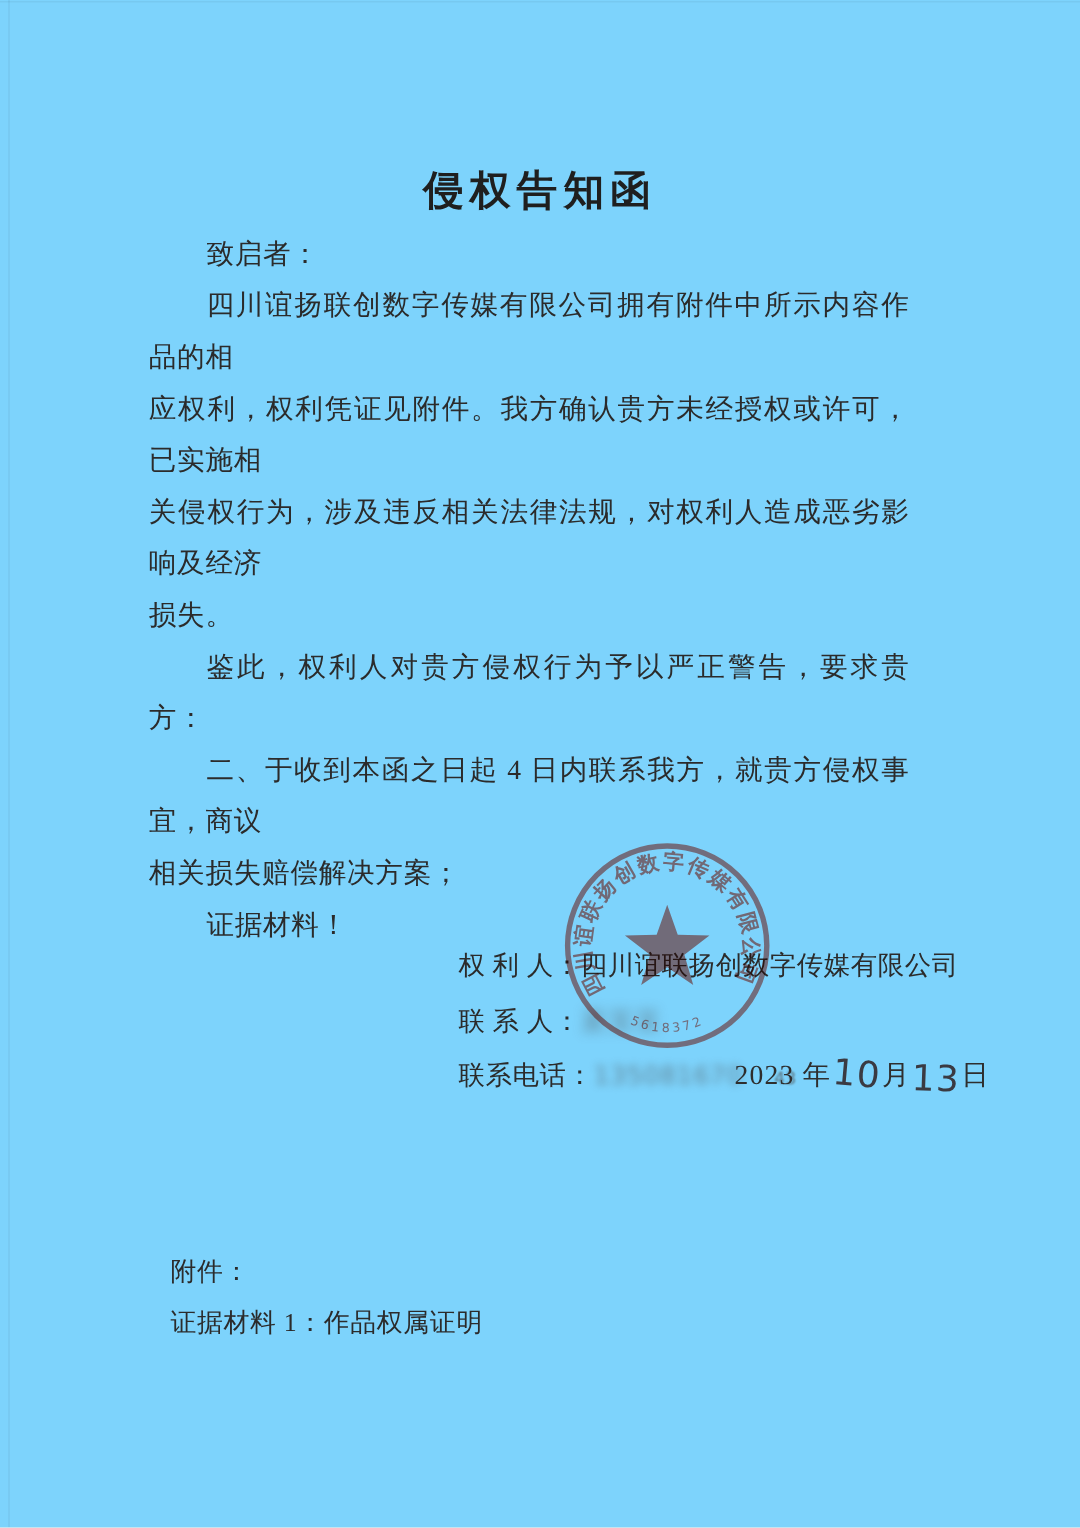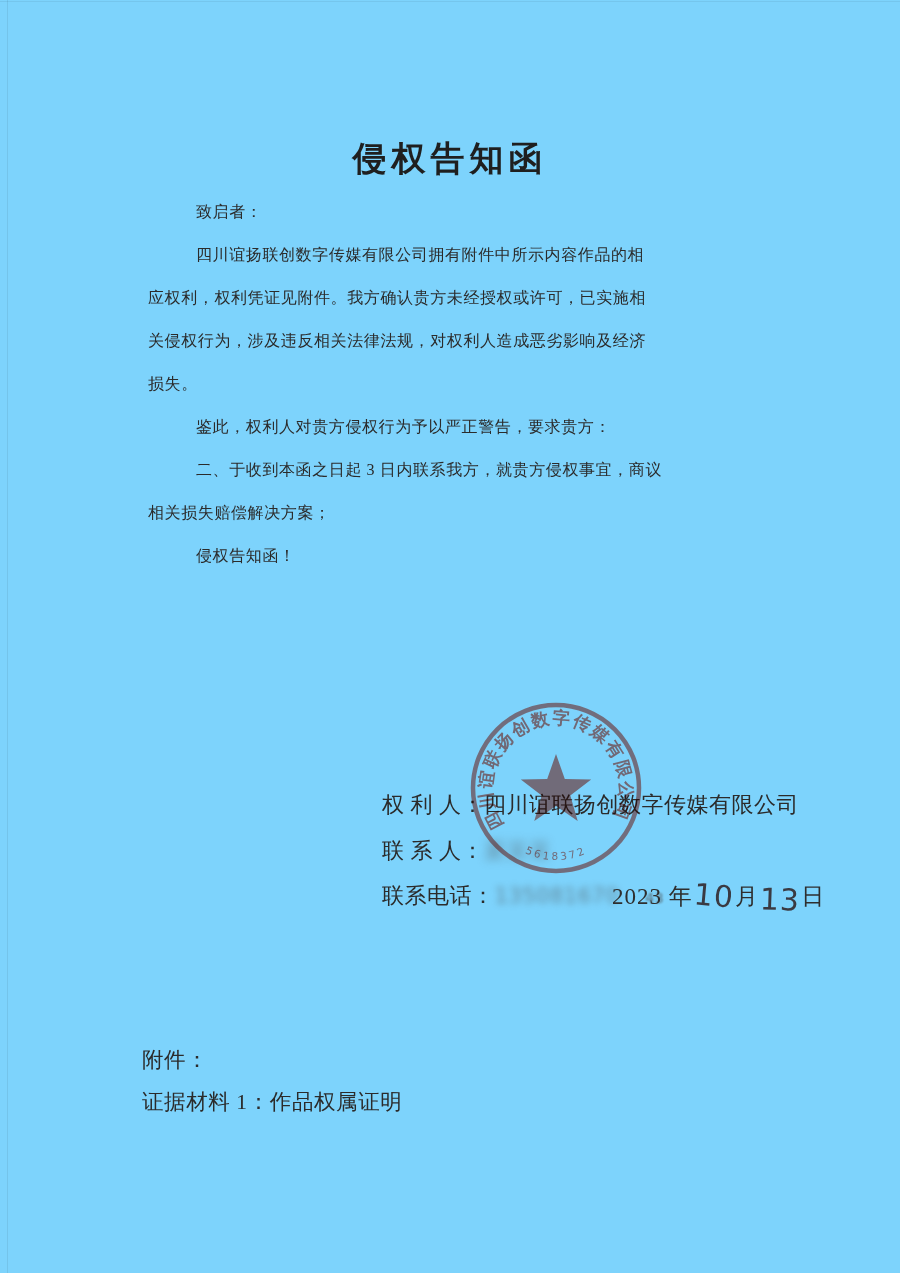--- a/index.html
+++ b/index.html
@@ -9,22 +9,22 @@
     font-family:"Liberation Serif","DejaVu Serif",serif;
     color:#2b2b2b;overflow:hidden;
   }
   .edge-left{position:absolute;left:7px;top:0;bottom:0;width:1px;background:rgba(0,0,0,0.07);}
   .edge-top{position:absolute;left:0;top:1px;right:0;height:1px;background:rgba(0,0,0,0.06);}
   .title{
     position:absolute;top:136px;left:0;width:100%;margin:0;
     text-align:center;font-size:34px;font-weight:700;letter-spacing:5px;color:#1f1f1f;
   }
   .body-col{
-    position:absolute;left:148px;top:190px;width:634px;
-    font-size:16px;line-height:43px;letter-spacing:0.6px;text-align:justify;
+    position:absolute;left:124px;top:190px;width:634px;
+    font-size:23px;line-height:43px;letter-spacing:0.6px;text-align:justify;
   }
   .body-col p{margin:0;white-space:pre-line;text-indent:48px;}
   .sig{
     position:absolute;left:358px;top:782px;
     font-size:22px;line-height:45.5px;letter-spacing:0.5px;margin-left:24px;
   }
   .sig-row{white-space:pre;}
   .redact-name{filter:blur(5px);opacity:.5;color:#4a4a4a;}
   .redact-phone{filter:blur(3.5px);opacity:.55;color:#4a4a4a;font-family:"DejaVu Sans",sans-serif;font-size:21px;}
   .redact-phone-tail{filter:blur(0.8px);opacity:.72;color:#4a4a4a;font-family:"DejaVu Sans",sans-serif;font-size:14px;padding-left:26px;}
@@ -57,23 +57,23 @@
 
   <h1 class="title">侵权告知函</h1>
 
   <div class="body-col">
     <p>致启者：</p>
     <p>四川谊扬联创数字传媒有限公司拥有附件中所示内容作品的相
 应权利，权利凭证见附件。我方确认贵方未经授权或许可，已实施相
 关侵权行为，涉及违反相关法律法规，对权利人造成恶劣影响及经济
 损失。</p>
     <p>鉴此，权利人对贵方侵权行为予以严正警告，要求贵方：</p>
-    <p>二、于收到本函之日起 3 日内联系我方，就贵方侵权事宜，商议
+    <p>二、于收到本函之日起 4 日内联系我方，就贵方侵权事宜，商议
 相关损失赔偿解决方案；</p>
-    <p>侵权告知函！</p>
+    <p>证据材料！</p>
   </div>
 
   <div class="sig">
     <div class="sig-row"><span>权 利 人：</span><span>四川谊联扬创数字传媒有限公司</span></div>
     <div class="sig-row"><span>联 系 人：</span><span class="redact-name">夏某某</span></div>
     <div class="sig-row"><span>联系电话：</span><span class="redact-phone">135081670</span><span class="redact-phone-tail">43</span></div>
   </div>
 
   <svg class="stamp" viewBox="0 0 172 172" xmlns="http://www.w3.org/2000/svg">
     <circle cx="86" cy="86" r="83" fill="none" stroke="#dd4f45" stroke-width="4.5" stroke-opacity="0.85"></circle>

